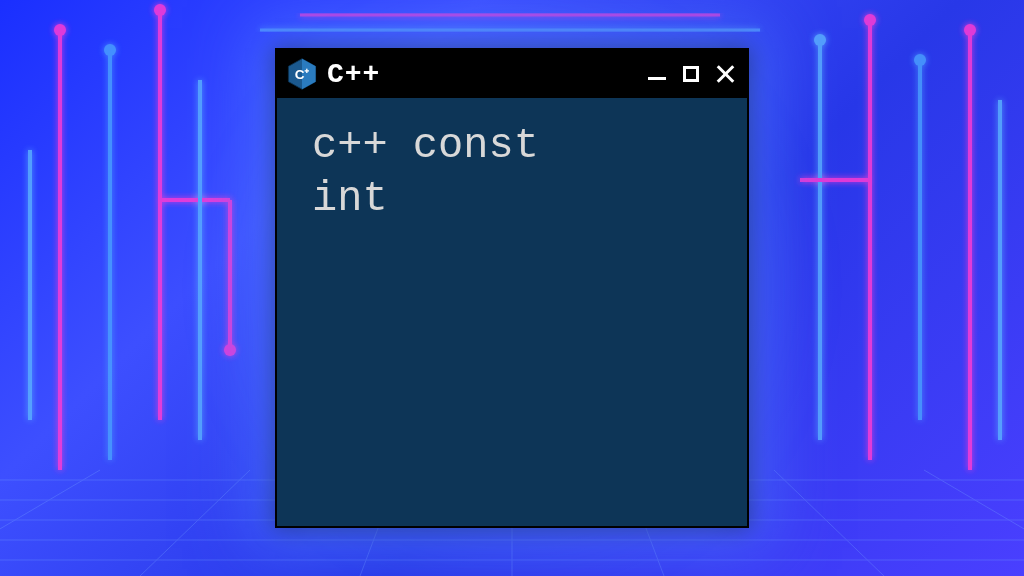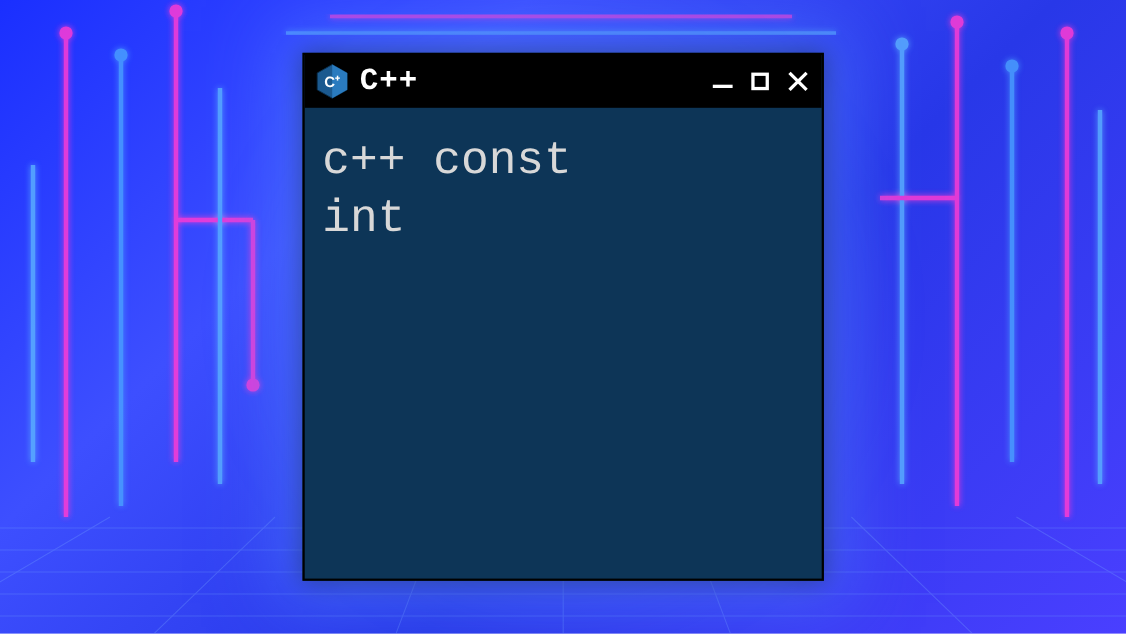--- a/index.html
+++ b/index.html
@@ -79,21 +79,21 @@
     .min-icon { width: 18px; height: 3px; background: #fff; margin-top: 8px; }
     .max-icon { width: 16px; height: 16px; border: 3px solid #fff; }
     .close-icon { position: relative; width: 20px; height: 20px; }
     .close-icon::before, .close-icon::after {
       content: ''; position: absolute; left: 9px; top: -1px;
       width: 3px; height: 22px; background: #fff;
     }
     .close-icon::before { transform: rotate(45deg); }
     .close-icon::after { transform: rotate(-45deg); }
     .content {
-      padding: 22px 16px;
+      padding: 22px 35px;
       color: #d8d8d8;
       font-size: 42px;
       line-height: 1.25;
       white-space: pre-wrap;
       font-family: 'Consolas', 'Monaco', 'Courier New', monospace;
     }
   </style>
 </head>
 <body>
 

